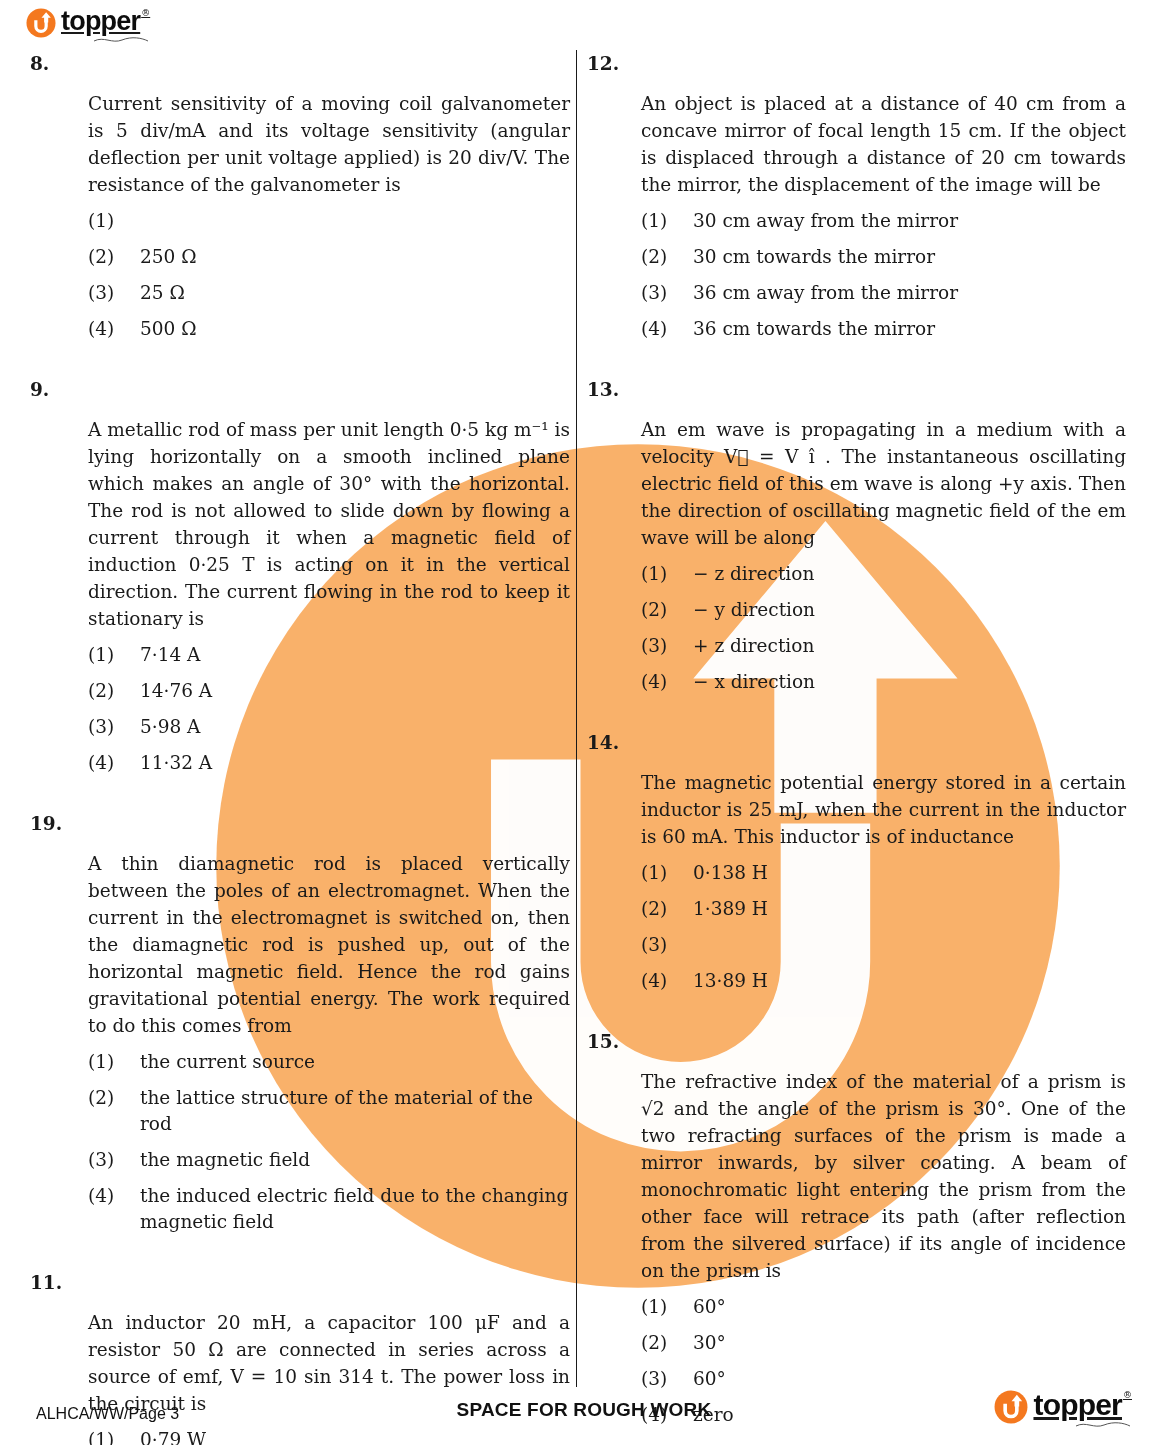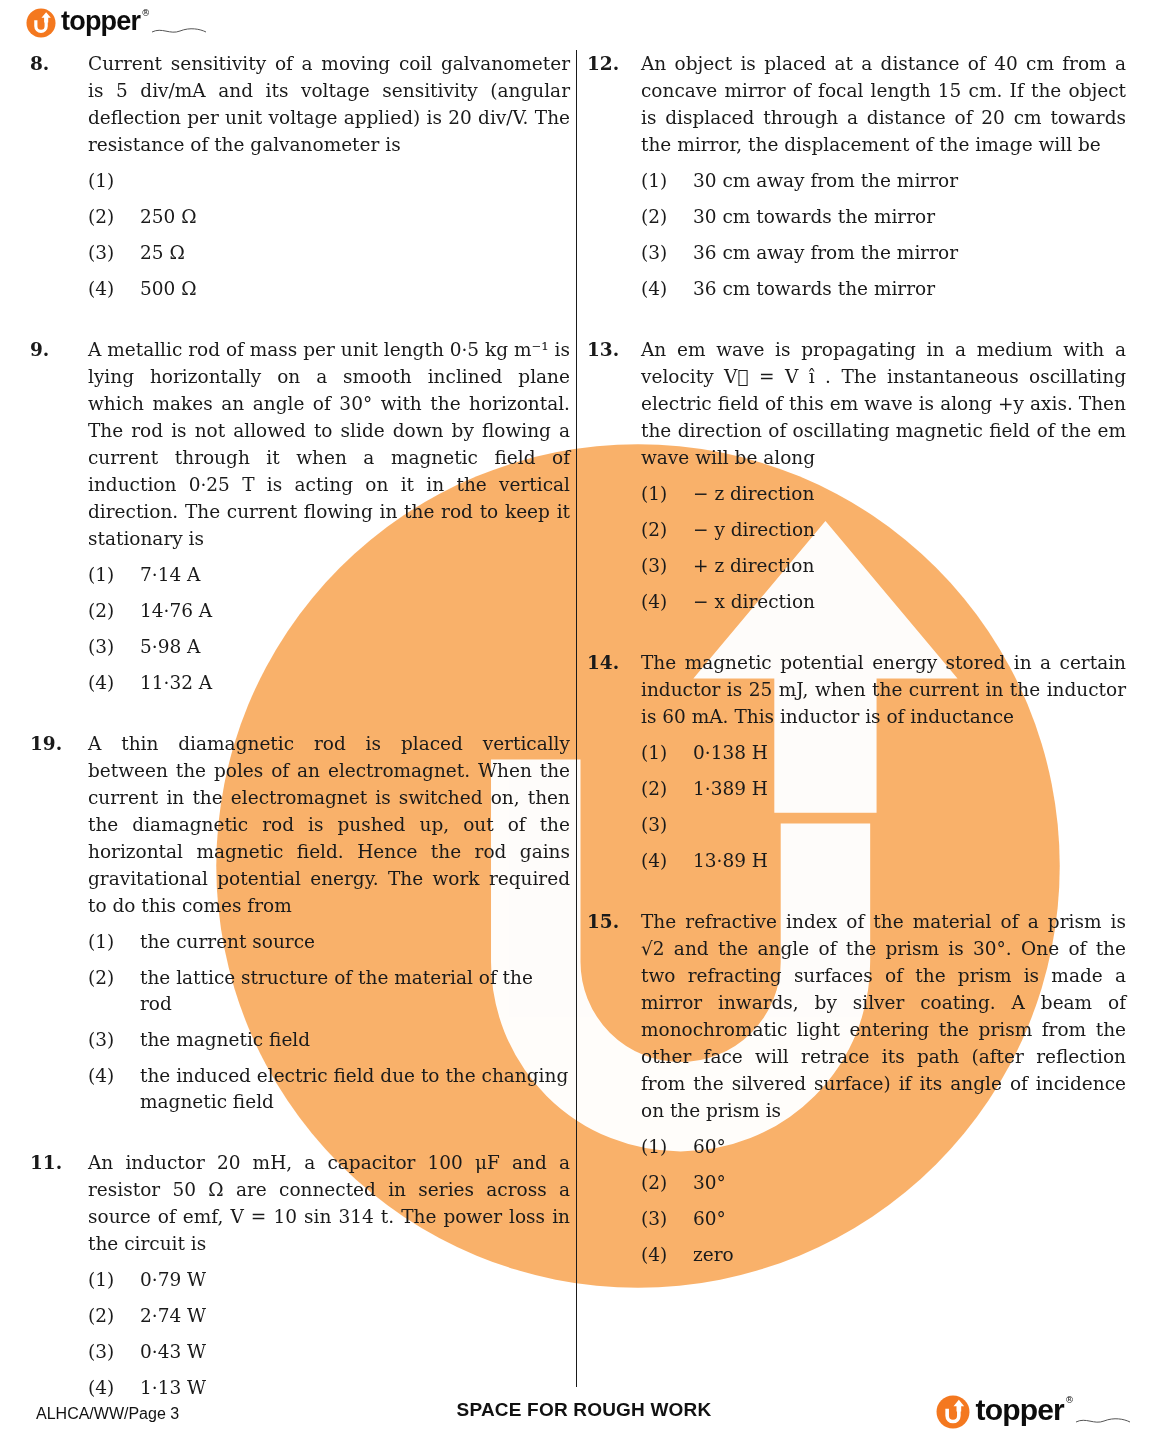--- a/index.html
+++ b/index.html
@@ -9,21 +9,21 @@
     font-family:"DejaVu Serif", serif; color:#1a1a1a;
   }
 
   
   .watermark { position:absolute; left:212px; top:440px; width:852px; height:852px; z-index:0; }
   .watermark svg { width:100%; height:100%; display:block; }
 
   
   .logo { display:flex; align-items:flex-start; gap:5px; }
   .logo-mark { width:30px; height:30px; flex:0 0 auto; }
-  .logo-textwrap { display:flex; flex-direction:row; }
+  .logo-textwrap { display:flex; flex-direction:column;text-decoration:underline; }
   .logo-line { display:flex; align-items:flex-start; }
   .logo-word {
     font-family:"Liberation Sans", sans-serif; font-weight:700;
     font-size:27px; line-height:27px; letter-spacing:-0.8px; color:#0d0d0d;
   }
   .logo-reg { font-size:9px; line-height:10px; margin-left:1px; color:#0d0d0d; }
   .logo-tagline { align-self:flex-end; margin-top:1px; }
   .header-logo { position:absolute; top:8px; left:26px; z-index:2; }
   .footer-logo .logo-mark { width:34px; height:34px; }
   .footer-logo .logo-word { font-size:30px; line-height:30px; }
@@ -37,21 +37,21 @@
   .col-left  { width:548px; padding-right:4px; }
   .col-right { flex:1; border-left:1.6px solid #1a1a1a; padding-left:8px; }
 
   .question { display:flex; }
   .question + .question { margin-top:34px; }
   .qnum {
     flex:0 0 58px; font-weight:bold; font-size:18.5px; line-height:27px; padding-left:2px;
   }
   .col-right .qnum { flex:0 0 54px; }
   .qbody { flex:1; min-width:0; padding-right:2px; }
-  .qtext { font-size:18.5px; line-height:27px; text-align:justify; }
+  .qtext { font-size:18.5px; line-height:27px; text-align:justify;margin-top:40px; }
   .options { margin-top:9px; }
   .option { display:flex; font-size:18.5px; line-height:26px; margin-top:10px; }
   .onum { flex:0 0 52px; }
   .otext { flex:1; }
 
   
   .footer {
     position:absolute; left:36px; right:20px; bottom:14px; height:44px; z-index:2;
   }
   .footer-page {

